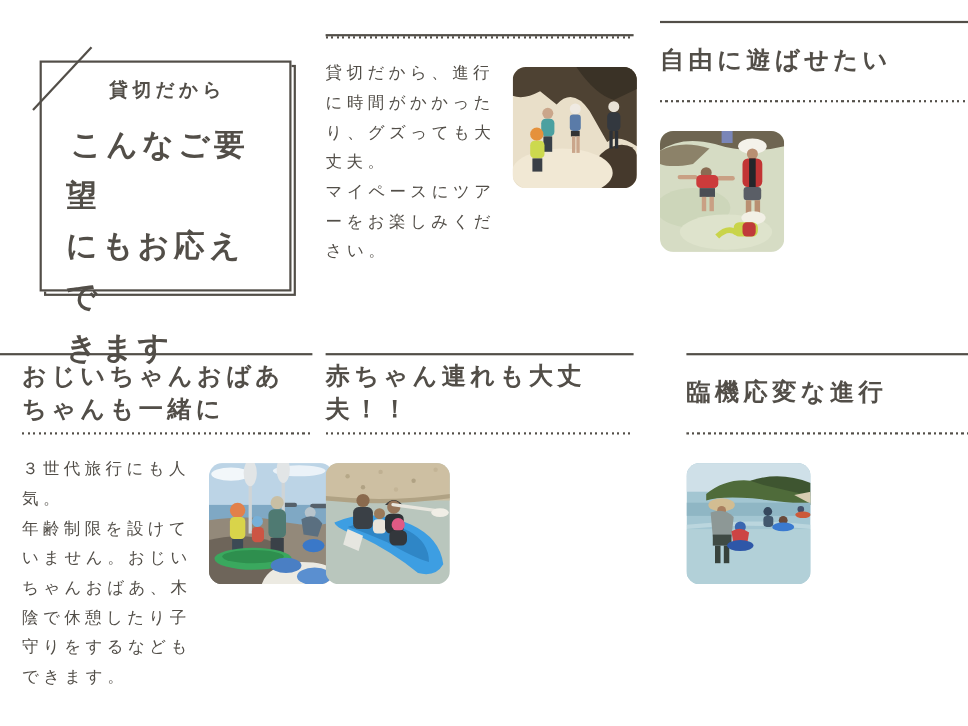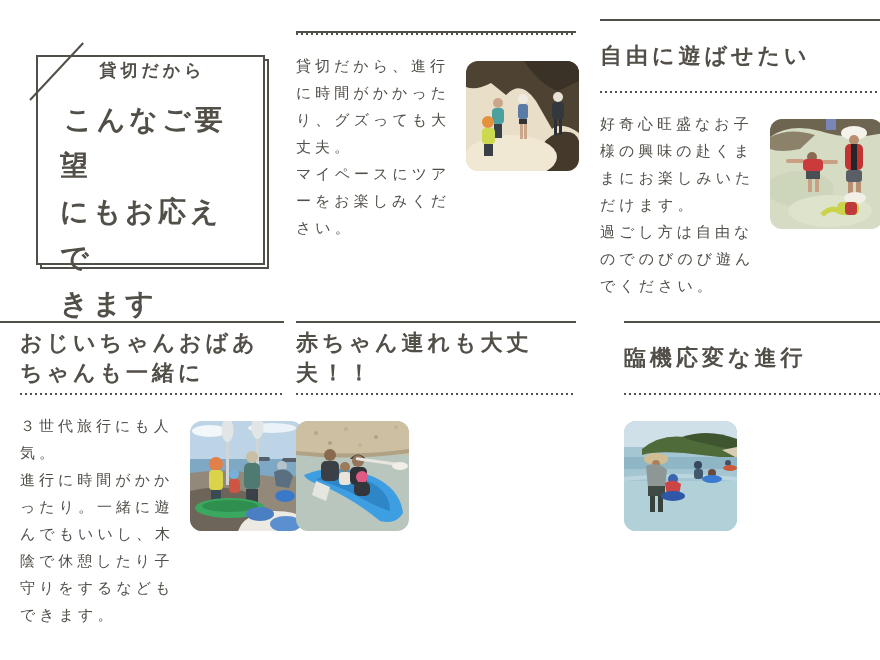--- a/index.html
+++ b/index.html
@@ -24,21 +24,21 @@
     width:229px;height:210px;
     border:2px solid var(--ink);
     background:#fff;
   }
   .title-box{
     position:absolute;left:36px;top:55px;
     width:229px;height:210px;
     border:2px solid var(--ink);
     background:#fff;
     display:flex;flex-direction:column;align-items:center;
-    padding:1px 22px 14px;
+    padding:13px 22px 14px;
   }
   .title-label{
     font-size:17px;letter-spacing:4px;font-weight:700;
     line-height:24px;text-indent:4px;
   }
   .dotline{
     height:2px;width:100%;
     background-image:repeating-linear-gradient(90deg,var(--ink) 0 2px,transparent 2px 5px);
   }
   .title-box .dotline{margin:9px 0 6px;}
@@ -133,22 +133,20 @@
           <rect x="93" y="58" width="3" height="16" fill="#2c3138"></rect>
         </svg>
       </div>
     </div>
   </div>
 
   <div class="sec sec-top-right">
     <h3 class="head">自由に遊ばせたい</h3>
     <div class="dotline"></div>
     <div class="content">
-      <p class="body">好奇心旺盛なお子様の興味の赴くままにお楽しみいただけます。
-過ごし方は自由なのでのびのび遊んでください。</p>
       <div class="photo">
         <svg viewBox="0 0 113 110" preserveAspectRatio="none">
           <rect width="113" height="110" fill="#d6dcc4"></rect>
           <path d="M0,0 H113 V14 Q80,22 50,12 Q20,4 0,18 Z" fill="#6e6551"></path>
           <path d="M0,18 Q20,8 45,16 L30,30 Q10,34 0,30 Z" fill="#8c8269"></path>
           <ellipse cx="30" cy="70" rx="34" ry="18" fill="#cdd6ba"></ellipse>
           <ellipse cx="60" cy="92" rx="42" ry="16" fill="#dee3cc"></ellipse>
           <rect x="56" y="0" width="10" height="11" fill="#7a86b8"></rect>
           <ellipse cx="84" cy="14" rx="13" ry="7" fill="#f4f2ea"></ellipse>
           <circle cx="84" cy="21" r="5" fill="#b98f72"></circle>
@@ -172,21 +170,21 @@
       </div>
     </div>
   </div>
 
   <div class="sec sec-bot-left">
     <h3 class="head">おじいちゃんおばあ
 ちゃんも一緒に</h3>
     <div class="dotline"></div>
     <div class="content">
       <p class="body">３世代旅行にも人気。
-進行に時間がかかったり。一緒に遊んでもいいし、木陰で休憩したり子守りをするなどもできます。</p>
+年齢制限を設けていません。おじいちゃんおばあ、木陰で休憩したり子守りをするなどもできます。</p>
       <div class="photo">
         <svg viewBox="0 0 113 110" preserveAspectRatio="none">
           <rect width="113" height="110" fill="#bcd4e6"></rect>
           <ellipse cx="20" cy="10" rx="18" ry="6" fill="#ffffff" opacity=".8"></ellipse>
           <ellipse cx="82" cy="7" rx="24" ry="5" fill="#ffffff" opacity=".7"></ellipse>
           <rect y="38" width="113" height="18" fill="#7fa8c4"></rect>
           <rect x="60" y="36" width="20" height="4" rx="2" fill="#55606a"></rect>
           <rect x="92" y="37" width="16" height="4" rx="2" fill="#55606a"></rect>
           <path d="M0,52 Q40,46 70,54 Q95,58 113,54 V110 H0 Z" fill="#93897a"></path>
           <path d="M0,70 Q30,62 60,72 V110 H0 Z" fill="#6e655a"></path>

